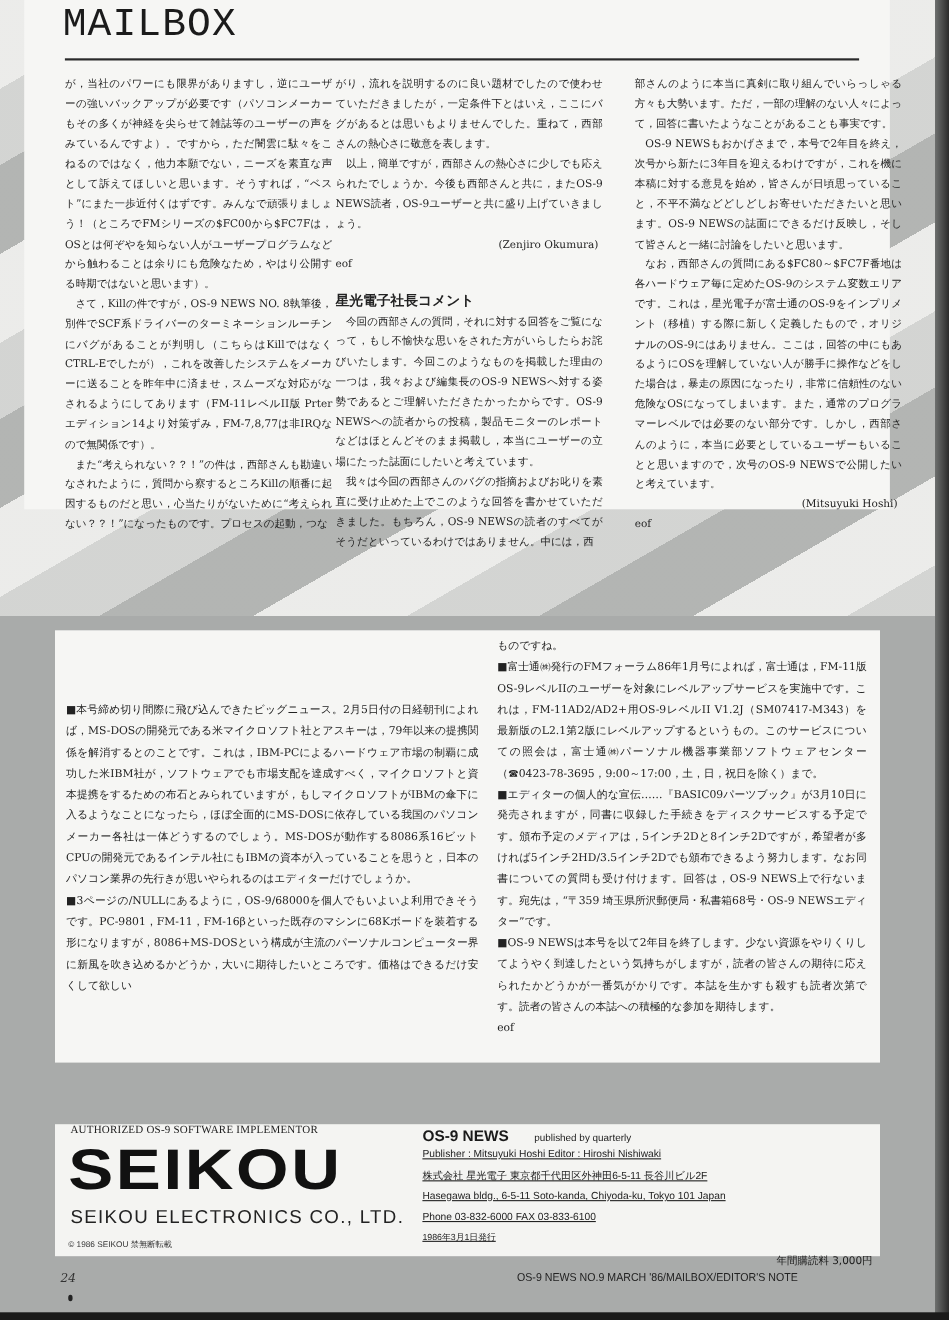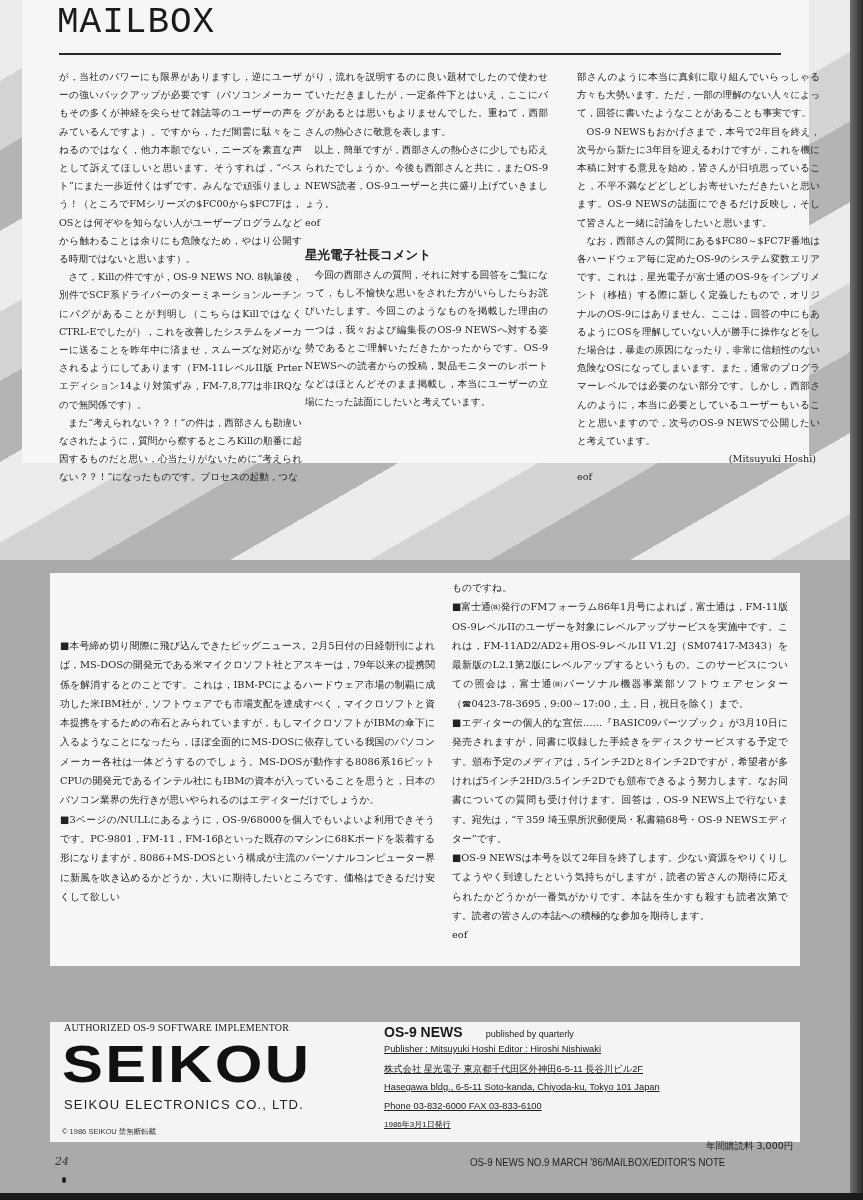--- a/index.html
+++ b/index.html
@@ -62,21 +62,21 @@
   .ed-col p { margin: 0; }
   .ed-col1 { left: 10px; top: 63px; width: 375px; }
   .ed-col2 { left: 402px; top: 5px; width: 336px; }
 
   .foot-panel {
     position: absolute; left: 50px; top: 1022px; width: 750px; height: 120px;
     background: #f4f4f2;
   }
   .auth { position: absolute; left: 14px; top: 0px; font-family: "Liberation Serif", serif; font-size: 10px; letter-spacing: 0.2px; color: #222; }
   .seikou { position: absolute; left: 12px; top: 12px; font-family: "Liberation Sans", sans-serif; font-weight: bold; font-size: 52px; letter-spacing: 2px; color: #111; transform: scaleX(1.18); transform-origin: left; }
-  .seikou-sub { position: absolute; left: 14px; top: 75px; font-family: "Liberation Sans", sans-serif; font-size: 13px; letter-spacing: 1.2px; color: #222; text-align: right; }
+  .seikou-sub { position: absolute; left: 14px; top: 75px; font-family: "Liberation Sans", sans-serif; font-size: 17px; letter-spacing: 1.2px; color: #222; text-align: right; }
   .copy { position: absolute; left: 12px; top: 105px; font-family: "Liberation Sans", sans-serif; font-size: 7.5px; color: #333; }
   .osnews { position: absolute; left: 334px; top: 0; }
   .osnews .t { font-family: "Liberation Sans", sans-serif; font-weight: bold; font-size: 14px; }
   .osnews .pub { font-family: "Liberation Sans", sans-serif; font-size: 9px; margin-left: 18px; }
   .info { position: absolute; left: 334px; font-family: "Liberation Sans", sans-serif; font-size: 9.3px; color: #222; white-space: nowrap; text-decoration: underline; }
   .date { position: absolute; left: 334px; top: 97px; font-size: 8px; }
   .price { position: absolute; left: 656px; top: 118px; font-family: "DejaVu Sans", sans-serif; font-size: 9.5px; font-weight: normal; }
 
   .page-num { position: absolute; left: 55px; top: 1155px; font-style: italic; font-size: 11px; color: #333; }
   .running { position: absolute; left: 470px; top: 1156px; font-family: "Liberation Sans", sans-serif; font-size: 10.5px; color: #222; transform: scaleX(0.92); transform-origin: left; }
@@ -96,23 +96,25 @@
 
   <div class="col col1">
     <p class="noind">が，当社のパワーにも限界がありますし，逆にユーザーの強いバックアップが必要です（パソコンメーカーもその多くが神経を尖らせて雑誌等のユーザーの声をみているんですよ）。ですから，ただ闇雲に駄々をこねるのではなく，他力本願でない，ニーズを素直な声として訴えてほしいと思います。そうすれば，“ベスト”にまた一歩近付くはずです。みんなで頑張りましょう！（ところでFMシリーズの$FC00から$FC7Fは，OSとは何ぞやを知らない人がユーザープログラムなどから触わることは余りにも危険なため，やはり公開する時期ではないと思います）。</p>
     <p>さて，Killの件ですが，OS-9 NEWS NO. 8執筆後，別件でSCF系ドライバーのターミネーションルーチンにバグがあることが判明し（こちらはKillではなくCTRL-Eでしたが），これを改善したシステムをメーカーに送ることを昨年中に済ませ，スムーズな対応がなされるようにしてあります（FM-11レベルII版 Prter エディション14より対策ずみ，FM-7,8,77は非IRQなので無関係です）。</p>
     <p>また“考えられない？？！”の件は，西部さんも勘違いなされたように，質問から察するところKillの順番に起因するものだと思い，心当たりがないために“考えられない？？！”になったものです。プロセスの起動，つな</p>
   </div>
 
   <div class="col col2">
     <p class="noind">がり，流れを説明するのに良い題材でしたので使わせていただきましたが，一定条件下とはいえ，ここにバグがあるとは思いもよりませんでした。重ねて，西部さんの熱心さに敬意を表します。</p>
     <p>以上，簡単ですが，西部さんの熱心さに少しでも応えられたでしょうか。今後も西部さんと共に，またOS-9 NEWS読者，OS-9ユーザーと共に盛り上げていきましょう。</p>
+    <p class="noind sig">(Zenjiro Okumura)</p>
     <p class="noind">eof</p>
     <h3>星光電子社長コメント</h3>
     <p>今回の西部さんの質問，それに対する回答をご覧になって，もし不愉快な思いをされた方がいらしたらお詫びいたします。今回このようなものを掲載した理由の一つは，我々および編集長のOS-9 NEWSへ対する姿勢であるとご理解いただきたかったからです。OS-9 NEWSへの読者からの投稿，製品モニターのレポートなどはほとんどそのまま掲載し，本当にユーザーの立場にたった誌面にしたいと考えています。</p>
+    <p>我々は今回の西部さんのバグの指摘およびお叱りを素直に受け止めた上でこのような回答を書かせていただきました。もちろん，OS-9 NEWSの読者のすべてがそうだといっているわけではありません。中には，西</p>
   </div>
 
   <div class="col col3">
     <p class="noind">部さんのように本当に真剣に取り組んでいらっしゃる方々も大勢います。ただ，一部の理解のない人々によって，回答に書いたようなことがあることも事実です。</p>
     <p>OS-9 NEWSもおかげさまで，本号で2年目を終え，次号から新たに3年目を迎えるわけですが，これを機に本稿に対する意見を始め，皆さんが日頃思っていること，不平不満などどしどしお寄せいただきたいと思います。OS-9 NEWSの誌面にできるだけ反映し，そして皆さんと一緒に討論をしたいと思います。</p>
     <p>なお，西部さんの質問にある$FC80～$FC7F番地は各ハードウェア毎に定めたOS-9のシステム変数エリアです。これは，星光電子が富士通のOS-9をインプリメント（移植）する際に新しく定義したもので，オリジナルのOS-9にはありません。ここは，回答の中にもあるようにOSを理解していない人が勝手に操作などをした場合は，暴走の原因になったり，非常に信頼性のない危険なOSになってしまいます。また，通常のプログラマーレベルでは必要のない部分です。しかし，西部さんのように，本当に必要としているユーザーもいることと思いますので，次号のOS-9 NEWSで公開したいと考えています。</p>
     <p class="noind sig">(Mitsuyuki Hoshi)</p>
     <p class="noind">eof</p>
   </div>
 </section>

